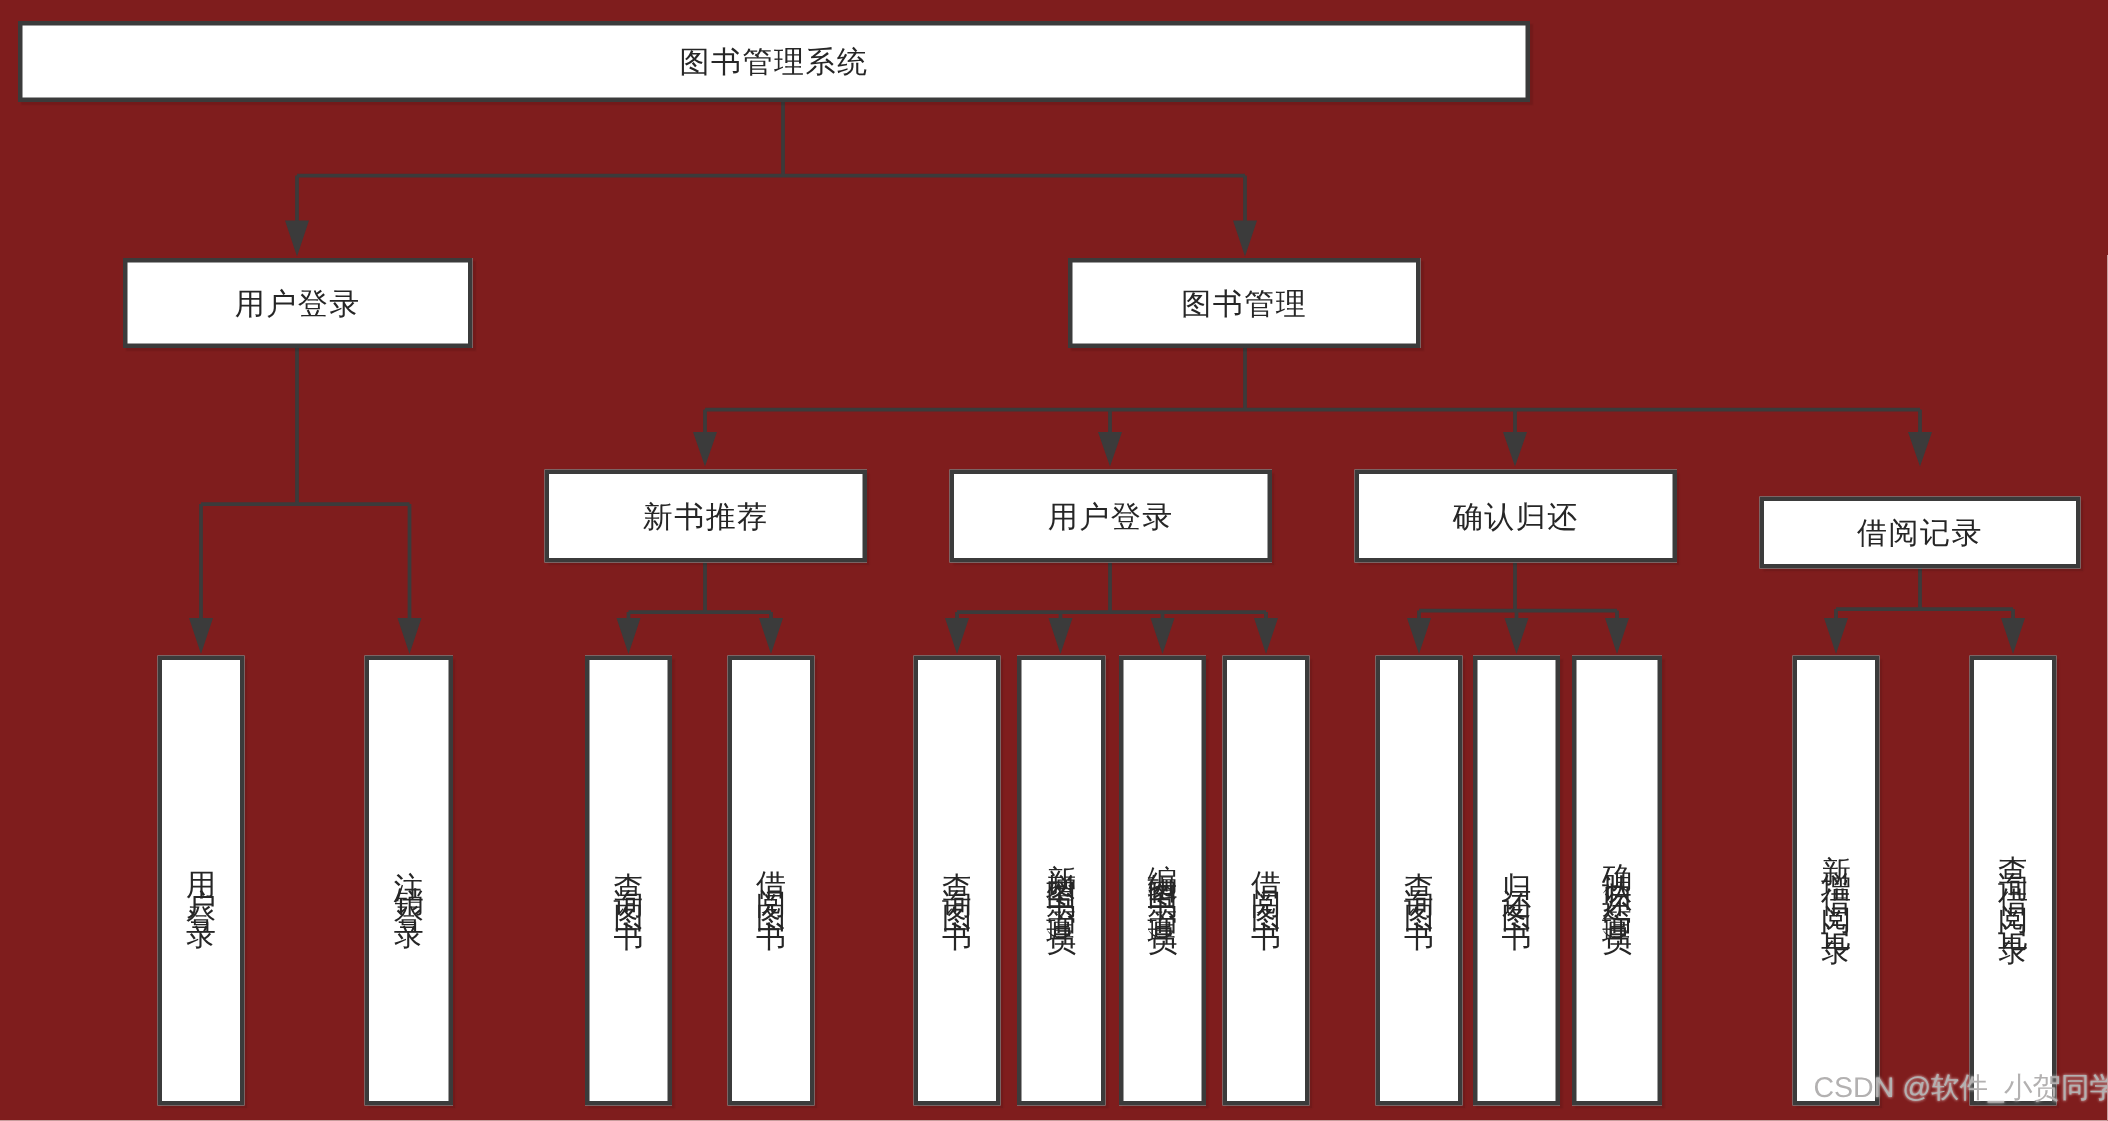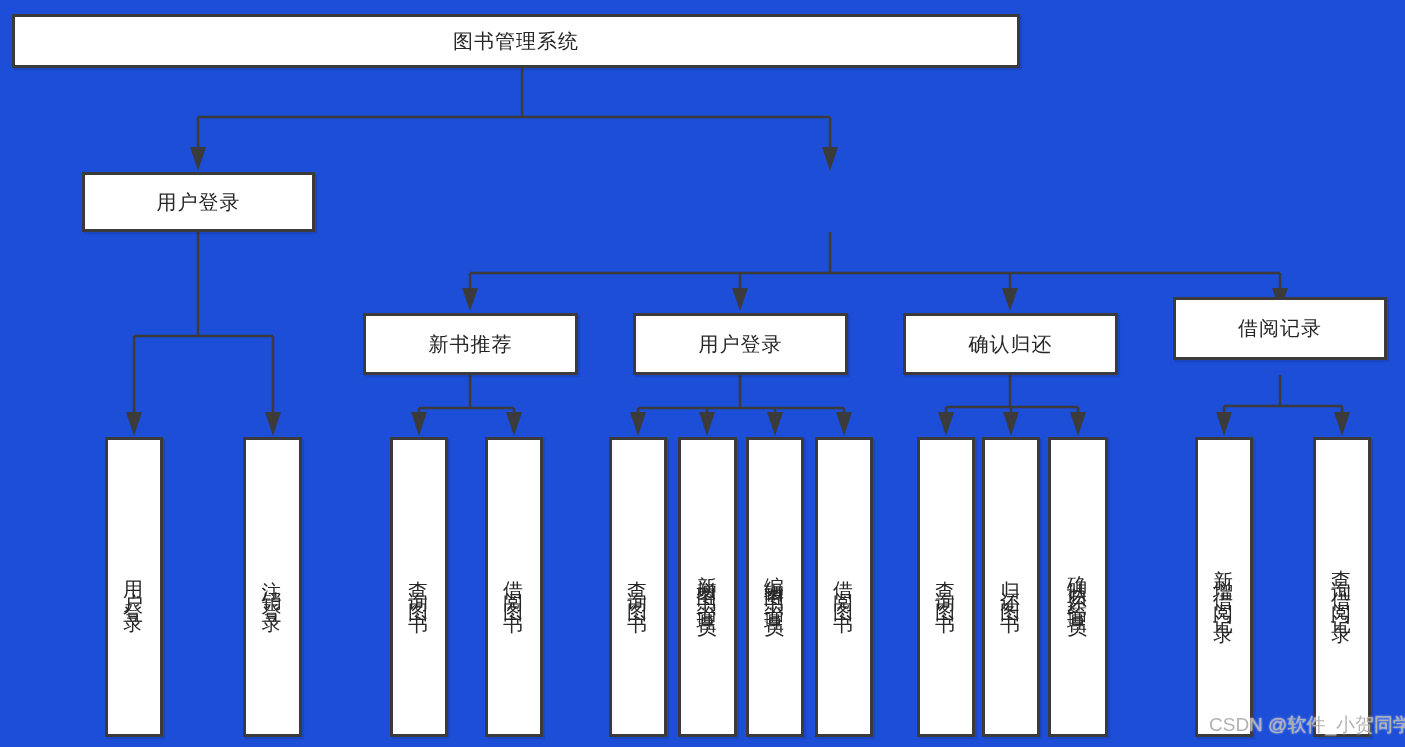--- a/index.html
+++ b/index.html
@@ -4,21 +4,21 @@
 <style>
   html, body {
     margin: 0;
     padding: 0;
     background: #ffffff;
   }
   .stage {
     position: relative;
     width: 1405px;
     height: 747px;
-    background: #1d4ed8;
+    background: #7f1d1d;
     font-family: "Liberation Sans", "DejaVu Sans", sans-serif;
     overflow: hidden;
   }
   .connectors {
     position: absolute;
     left: 0;
     top: 0;
     z-index: 0;
   }
   .ln {
@@ -109,31 +109,34 @@
     <polygon class="arrow" points="1342,436 1334,412 1350,412"></polygon>
   </svg>
 
   <div class="node h-node" style="left:12px;top:14px;width:1008px;height:54px">
     <span>图书管理系统</span>
   </div>
 
   <div class="node h-node" style="left:82px;top:172px;width:233px;height:60px">
     <span>用户登录</span>
   </div>
+  <div class="node h-node" style="left:712px;top:172px;width:235px;height:60px">
+    <span>图书管理</span>
+  </div>
 
   <div class="node h-node" style="left:363px;top:313px;width:215px;height:62px">
     <span>新书推荐</span>
   </div>
   <div class="node h-node" style="left:633px;top:313px;width:215px;height:62px">
     <span>用户登录</span>
   </div>
   <div class="node h-node" style="left:903px;top:313px;width:215px;height:62px">
     <span>确认归还</span>
   </div>
-  <div class="node h-node" style="left:1173px;top:297px;width:214px;height:63px">
+  <div class="node h-node" style="left:1173px;top:331px;width:214px;height:48px">
     <span>借阅记录</span>
   </div>
 
   <div class="node v-node" style="left:105px;top:437px;width:58px;height:300px">
     <span>用户登录</span>
   </div>
   <div class="node v-node" style="left:243px;top:437px;width:59px;height:300px">
     <span>注销登录</span>
   </div>
 

